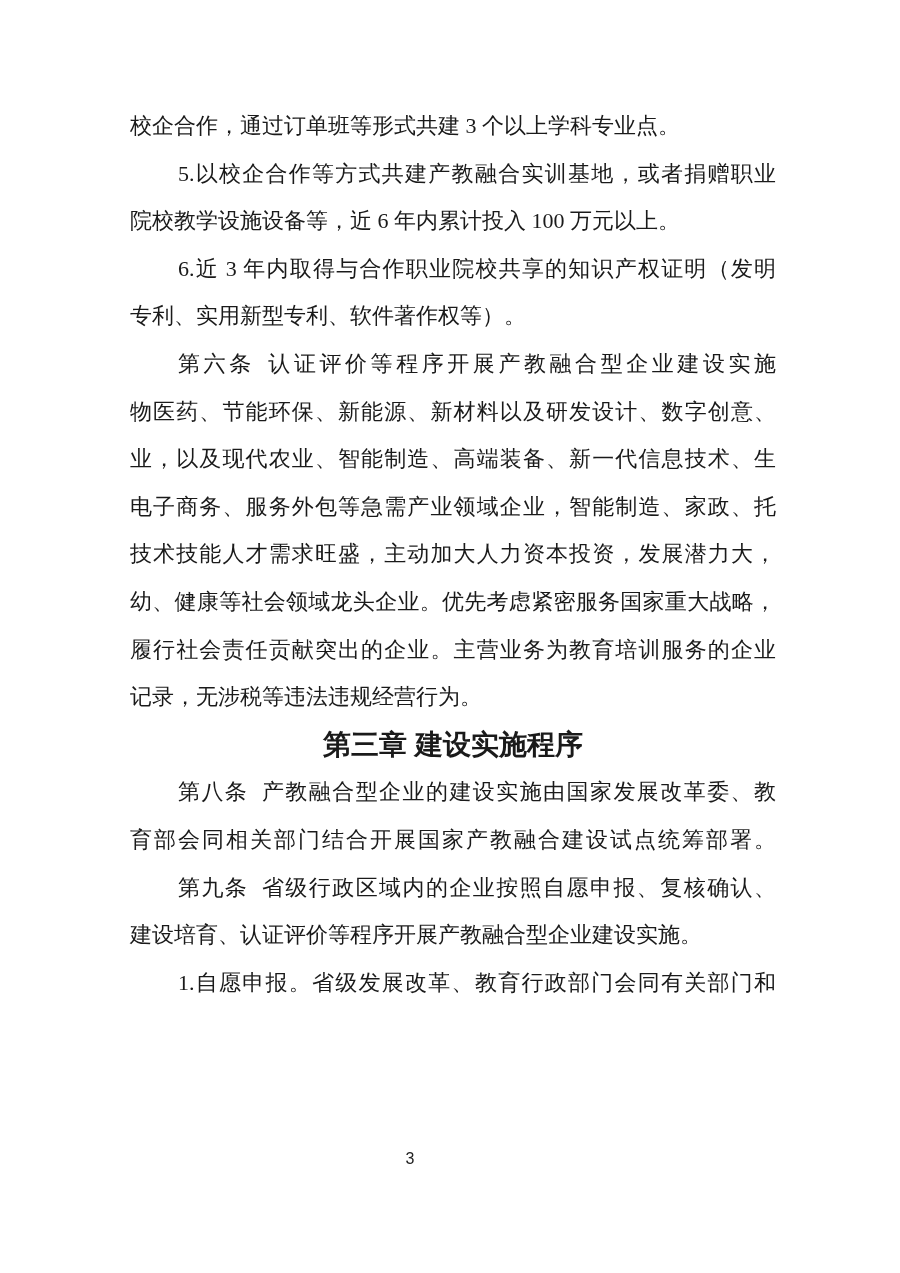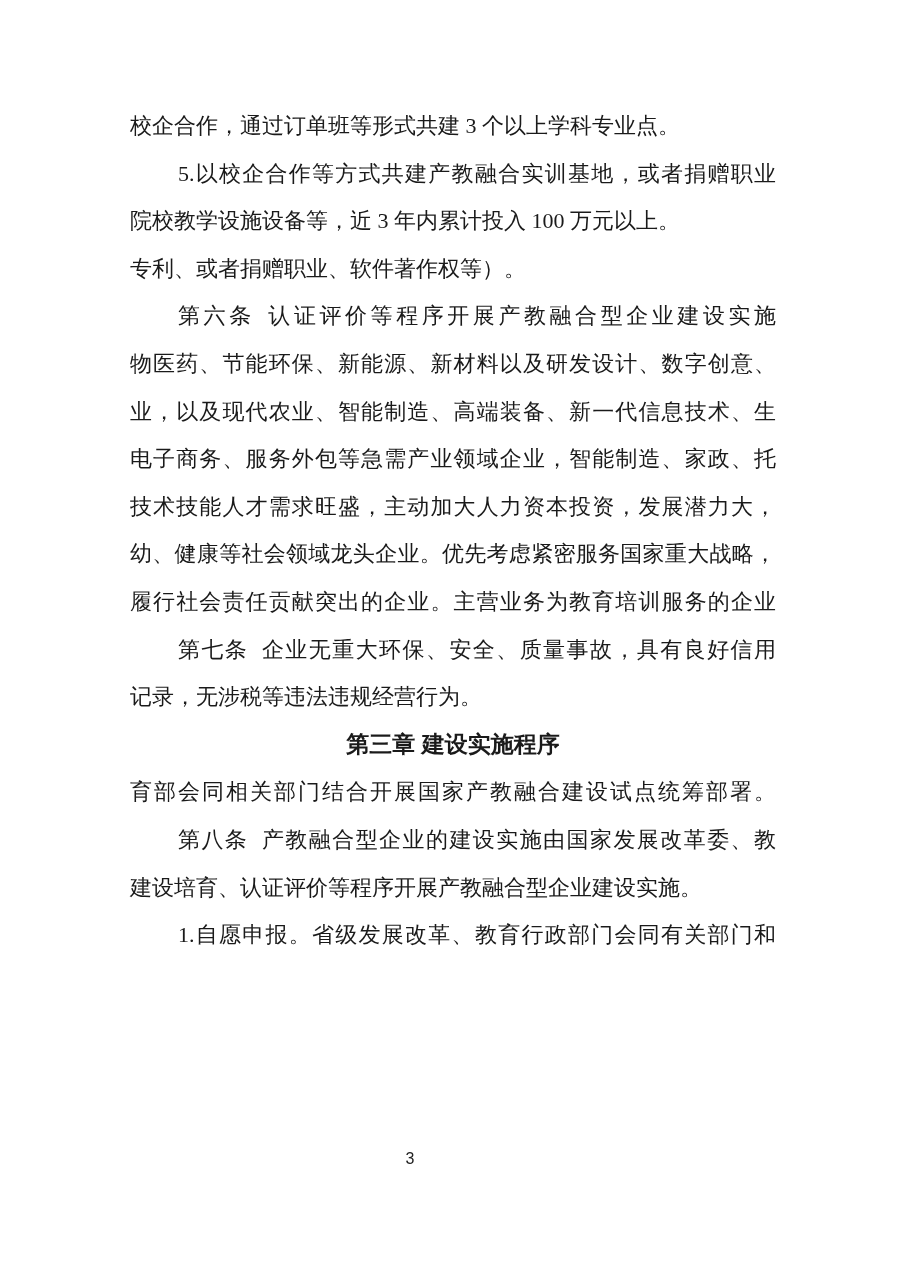--- a/index.html
+++ b/index.html
@@ -37,21 +37,21 @@
   .indent {
     text-indent: 48px;
   }
   .lead {
     font-weight: normal;
     margin-right: 0.62em;
   }
   .heading {
     font-family: "Liberation Sans", "DejaVu Sans", sans-serif;
     font-weight: bold;
-    font-size: 23px;
+    font-size: 28px;
     text-align: center;
     text-align-last: center;
   }
   .page-footer {
     position: absolute;
     left: 0;
     top: 1150px;
     width: 100%;
     text-align: center;
   }
@@ -64,51 +64,52 @@
 </head>
 <body>
 
 <div class="page">
   <main class="doc-body">
 
     <p class="line"><span>校企合作，通过订单班等形式共建 3 个以上学科专业点。</span></p>
 
     <p class="line fill indent"><span>5.以校企合作等方式共建产教融合实训基地，或者捐赠职业</span></p>
 
-    <p class="line"><span>院校教学设施设备等，近 3 年内累计投入 100 万元以上。</span></p>
+    <p class="line"><span>院校教学设施设备等，近 6 年内累计投入 100 万元以上。</span></p>
 
+    <p class="line fill indent"><span>6.近 3 年内取得与合作职业院校共享的知识产权证明（发明</span></p>
 
-    <p class="line"><span>专利、或者捐赠职业、软件著作权等）。</span></p>
+    <p class="line"><span>专利、实用新型专利、软件著作权等）。</span></p>
 
     <p class="line fill indent"><span class="lead">第六条</span><span>认证评价等程序开展产教融合型企业建设实施</span></p>
 
     <p class="line fill"><span>物医药、节能环保、新能源、新材料以及研发设计、数字创意、</span></p>
 
     <p class="line fill"><span>业，以及现代农业、智能制造、高端装备、新一代信息技术、生</span></p>
 
 
     <p class="line fill"><span>电子商务、服务外包等急需产业领域企业，智能制造、家政、托</span></p>
 
     <p class="line fill"><span>技术技能人才需求旺盛，主动加大人力资本投资，发展潜力大，</span></p>
 
     <p class="line fill"><span>幼、健康等社会领域龙头企业。优先考虑紧密服务国家重大战略，</span></p>
 
     <p class="line fill"><span>履行社会责任贡献突出的企业。主营业务为教育培训服务的企业</span></p>
 
 
-    <p class="line fill indent"><span class="lead">第七条</span><span>企业无重大环保、安全、质量事故，具有良好信用</span></p>
 
     <p class="line"><span>记录，无涉税等违法违规经营行为。</span></p>
 
     <p class="line heading"><span>第三章 建设实施程序</span></p>
 
+    <p class="line fill indent"><span class="lead">第八条</span><span>产教融合型企业的建设实施由国家发展改革委、教</span></p>
+
     <p class="line fill"><span>育部会同相关部门结合开展国家产教融合建设试点统筹部署。</span></p>
 
-    <p class="line fill indent"><span class="lead">第八条</span><span>产教融合型企业的建设实施由国家发展改革委、教</span></p>
-
+    <p class="line fill indent"><span class="lead">第九条</span><span>省级行政区域内的企业按照自愿申报、复核确认、</span></p>
 
     <p class="line"><span>建设培育、认证评价等程序开展产教融合型企业建设实施。</span></p>
 
     <p class="line fill indent"><span>1.自愿申报。省级发展改革、教育行政部门会同有关部门和</span></p>
 
   </main>
 
   <footer class="page-footer">
     <span class="page-number">3</span>
   </footer>

